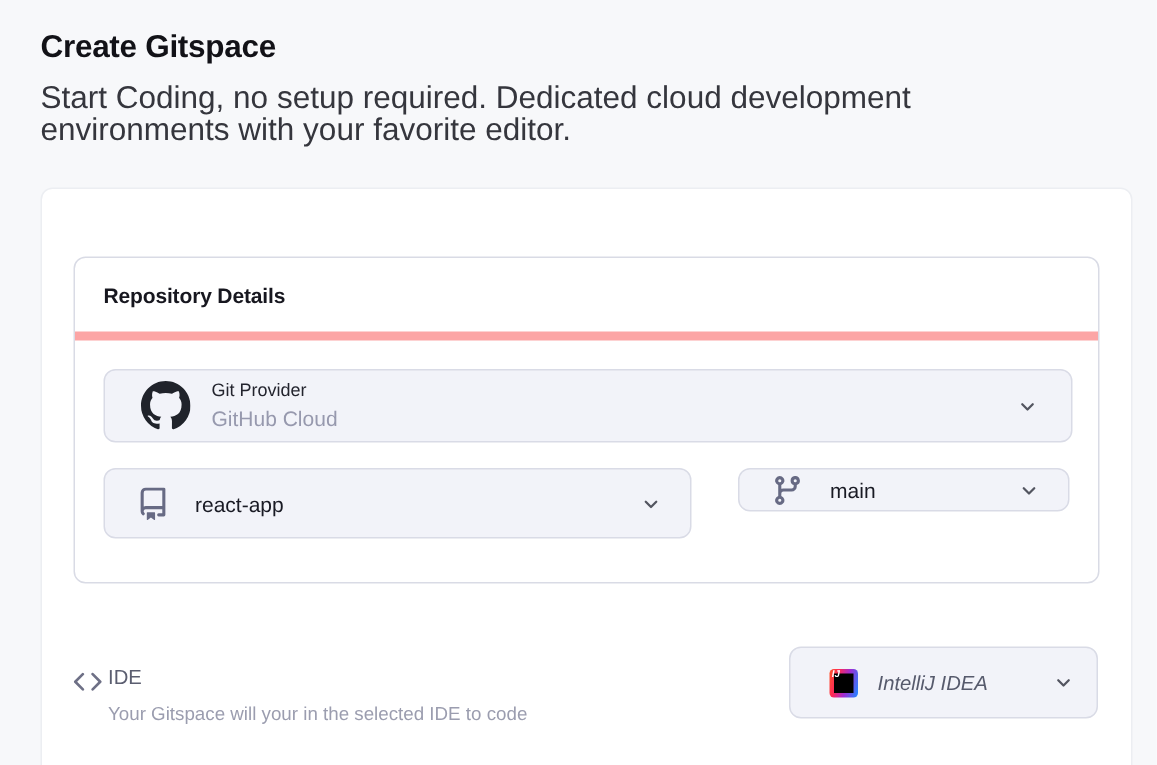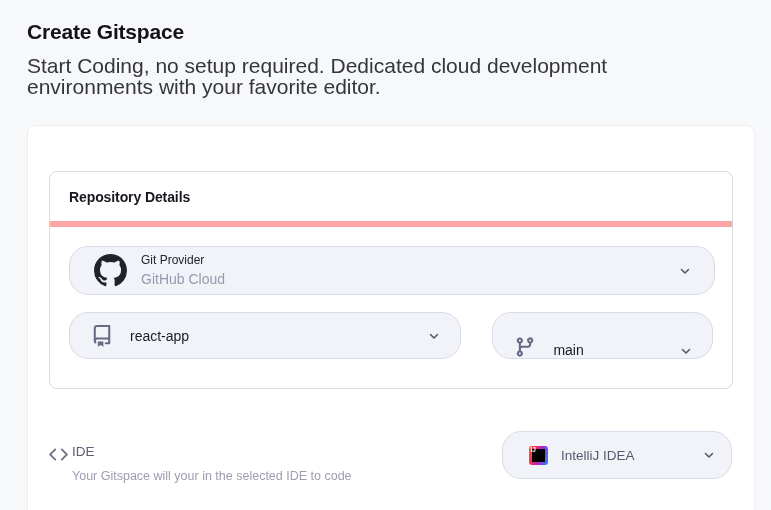--- a/index.html
+++ b/index.html
@@ -51,53 +51,54 @@
   .repo-card-heading {
     font-size: 14px;
     font-weight: 700;
     color: #17171f;
     letter-spacing: -0.1px;
   }
   .repo-card-body { padding: 19px 19px 29px 19px; }
   .select {
     background: #f2f3f9;
     border: 1px solid #d9dbe6;
-    border-radius: 19px;
+    border-radius: 8px;
     display: flex;
     align-items: center;
     cursor: pointer;
   }
   .select-provider {
     height: 49px;
     width: 646px;
     padding: 0 22px 0 24px;
   }
   .provider-texts { margin-left: 14px; display: flex; flex-direction: column; justify-content: center; }
   .provider-label { font-size: 12px; line-height: 15px; color: #23242e; }
   .provider-value { font-size: 14px; line-height: 18px; color: #9799ae; margin-top: 2px; }
   .select-row { display: flex; gap: 31px; margin-top: 17px; }
   .select-repo { width: 403px; height: 47px; padding: 0 19px 0 21px; }
-  .select-branch { width: 226px; height: 47px; padding: 0 19px 0 21px; align-items: flex-end; }
+  .select-branch { width: 226px; height: 29px; padding: 0 19px 0 21px; }
   .select-value { font-size: 14px; color: #191a24; margin-left: 17px; }
   .chevron { margin-left: auto; display: flex; align-items: center; }
   .gh-icon { width: 33px; height: 33px; flex: 0 0 auto; display: flex; }
   .line-icon { width: 22px; height: 22px; flex: 0 0 auto; display: flex; color: #676a84; }
   .ide-row {
     margin-top: 42px;
     display: flex;
     justify-content: space-between;
     align-items: flex-start;
   }
   .ide-left { display: flex; gap: 4px; padding-top: 13px; }
   .code-icon { width: 19px; height: 19px; color: #6e7086; margin-top: 1px; display: flex; }
   .ide-label { font-size: 13.5px; color: #5b5e70; }
   .ide-description { font-size: 12.5px; color: #9b9daf; margin-top: 10px; }
   .select-ide {
-    width: 230px; height: 48px;
+    width: 206px; height: 48px;
     padding: 0 15px 0 26px;
+    font-style: italic;
   }
   .ij-logo {
     width: 19px; height: 19px;
     border-radius: 3px;
     background: linear-gradient(105deg, #ff5a2a 0%, #fe2857 28%, #a22bd1 58%, #2a7fff 95%);
     position: relative;
     flex: 0 0 auto;
   }
   .ij-logo .ij-inner {
     position: absolute;

